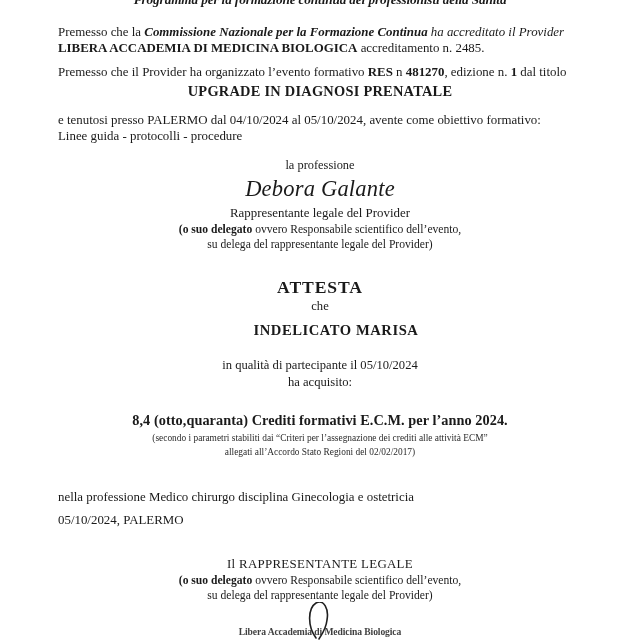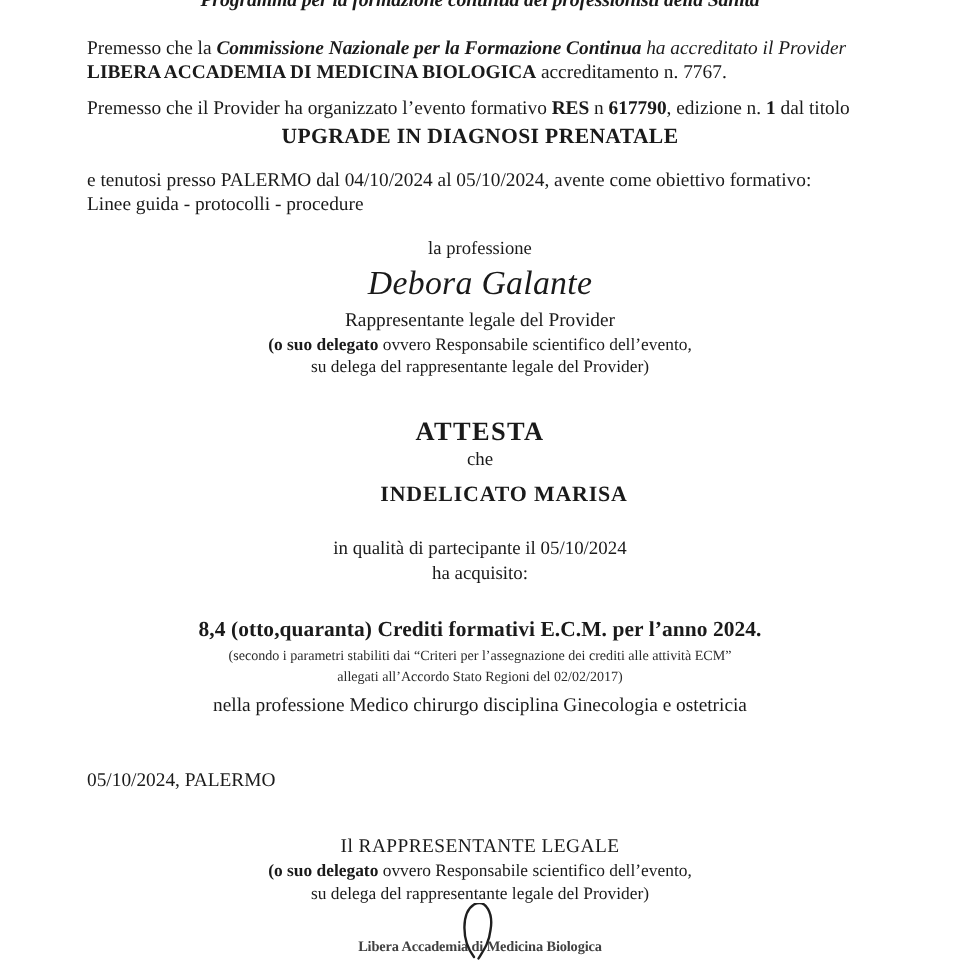--- a/index.html
+++ b/index.html
@@ -121,21 +121,21 @@
     letter-spacing: 0.05px;
   }
   .credits-main .tail { font-weight: bold; }
   .credits-note {
     font-size: 9.4px;
     line-height: 12.4px;
     color: #2b2b2b;
     margin-top: 2px;
   }
 
-  .blk-profession { position: absolute; top: 462px; left: 0; width: 524px; text-align: center; }
+  .blk-profession { position: absolute; top: 489px; left: 0; width: 524px; }
   .profession-line { font-size: 12.9px; line-height: 17px; }
 
   .blk-place { position: absolute; top: 512px; left: 0; width: 524px; text-align: left; }
   .place-line { font-size: 12.9px; line-height: 17px; }
 
   .blk-sign { position: absolute; top: 556px; left: 0; width: 524px; text-align: center; }
   .sign-title {
     font-size: 12.9px;
     line-height: 17px;
     letter-spacing: 0.3px;
@@ -179,27 +179,27 @@
     <div class="banner-text">Programma per la formazione continua dei professionisti della Sanità</div>
   </div>
 
   <div class="body-wrap">
 
     <div class="blk-premessa1">
       <p class="para">
         <span>Premesso che la </span><span class="bi">Commissione Nazionale per la Formazione Continua</span><span class="i"> ha accreditato il Provider</span>
       </p>
       <p class="para">
-        <span class="b">LIBERA ACCADEMIA DI MEDICINA BIOLOGICA</span><span> accreditamento n. 7767.</span>
+        <span class="b">LIBERA ACCADEMIA DI MEDICINA BIOLOGICA</span><span> accreditamento n. 2485.</span>
       </p>
     </div>
 
     <div class="blk-premessa2">
       <p class="para">
-        <span>Premesso che il Provider ha organizzato l’evento formativo </span><span class="b">RES</span><span> n </span><span class="b">617790</span><span>, edizione n. </span><span class="b">1</span><span> dal titolo</span>
+        <span>Premesso che il Provider ha organizzato l’evento formativo </span><span class="b">RES</span><span> n </span><span class="b">481270</span><span>, edizione n. </span><span class="b">1</span><span> dal titolo</span>
       </p>
       <div class="event-title">UPGRADE IN DIAGNOSI PRENATALE</div>
     </div>
 
     <div class="blk-tenutosi">
       <p class="para">e tenutosi presso PALERMO dal 04/10/2024 al 05/10/2024, avente come obiettivo formativo:</p>
       <p class="para">Linee guida - protocolli - procedure</p>
     </div>
 
     <div class="blk-sottoscritta">

